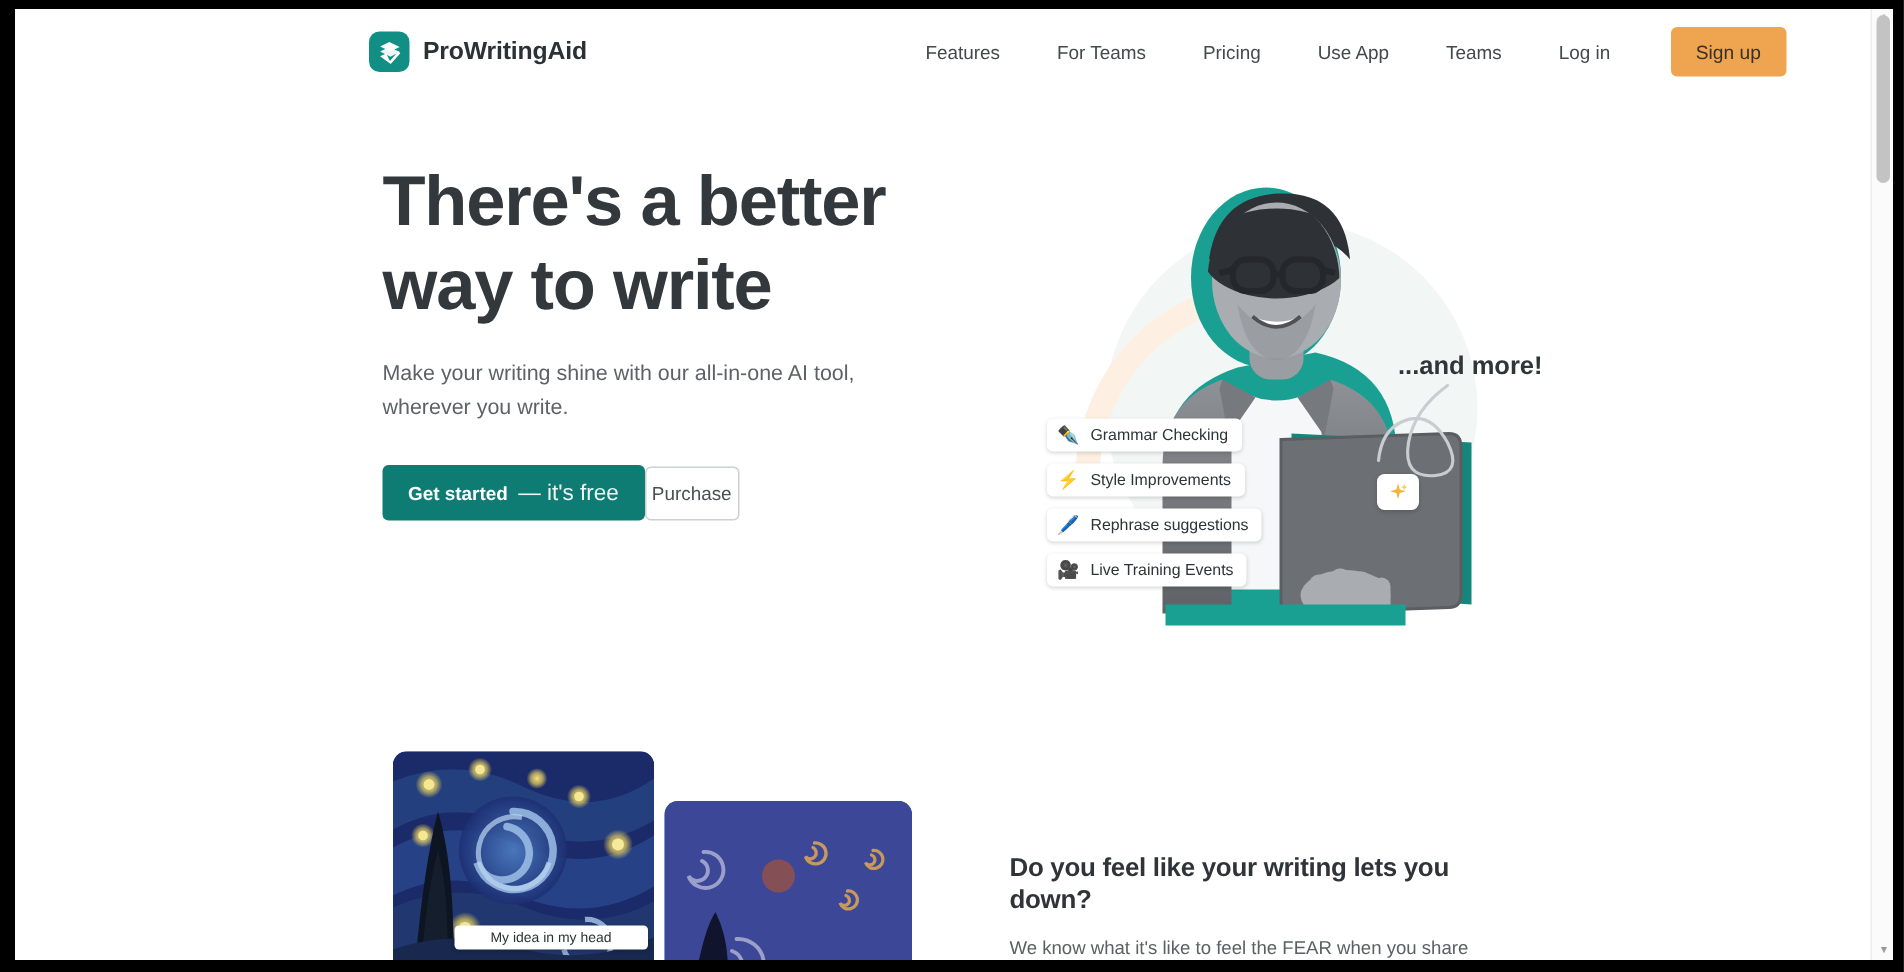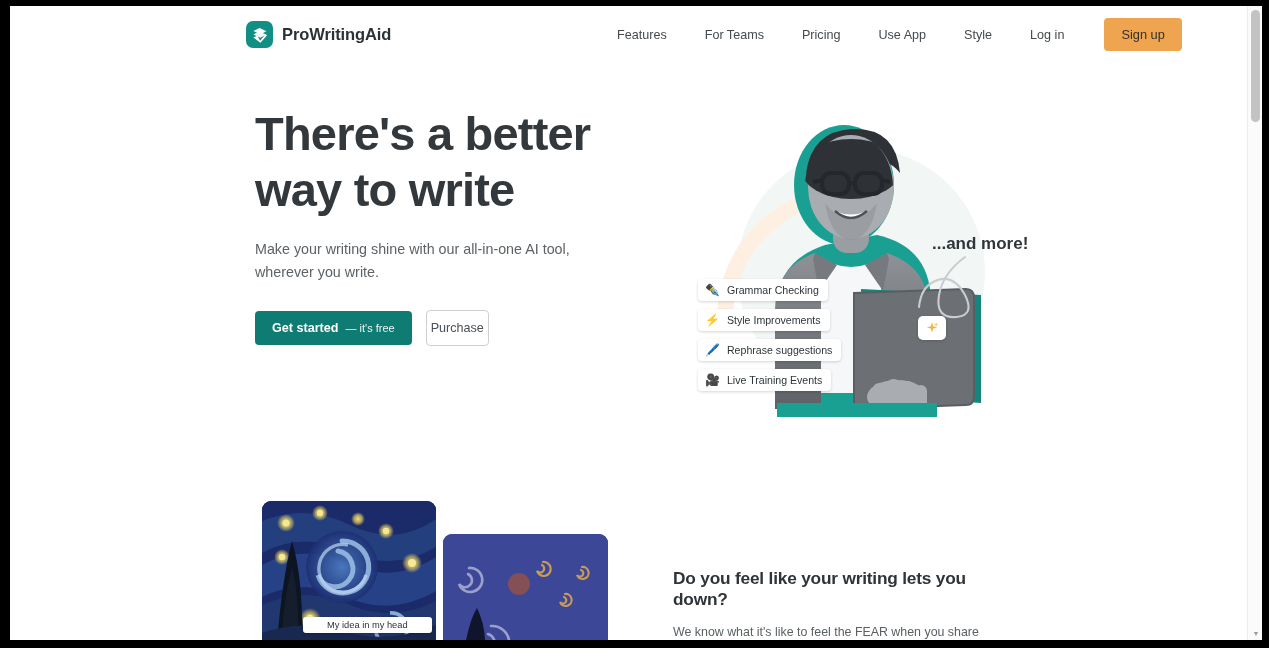--- a/index.html
+++ b/index.html
@@ -159,38 +159,38 @@
     margin-top: 20px;
     font-size: 14.3px;
     line-height: 23px;
     color: #5c6266;
     width: 325px;
   }
   .hero-actions {
     margin-top: 26px;
     display: flex;
     align-items: center;
-    gap: 14px;
+    gap: 0;
   }
   .btn-primary {
     background: #0f7c73;
     color: #ffffff;
     border: none;
     border-radius: 4px;
     padding: 10px 17px;
     font-size: 12.6px;
     font-family: inherit;
     cursor: pointer;
     white-space: nowrap;
     display: inline-flex;
     align-items: baseline;
     gap: 7px;
   }
   .btn-primary .lede { font-weight: bold; }
-  .btn-primary .free { font-weight: normal; opacity: .93; font-size: 11px;}
+  .btn-primary .free { font-weight: normal; opacity: .93; font-size: 15px;}
   .btn-outline {
     background: #ffffff;
     color: #4a5054;
     border: 1px solid #ccd0d2;
     border-radius: 4px;
     padding: 10px 4px;
     font-size: 12.6px;
     font-family: inherit;
     cursor: pointer;
     white-space: nowrap;
@@ -344,21 +344,21 @@
             </svg>
           </span>
           <span class="brand-name">ProWritingAid</span>
         </a>
 
         <nav class="main-nav">
           <a class="nav-link" href="#">Features</a>
           <a class="nav-link" href="#">For Teams</a>
           <a class="nav-link" href="#">Pricing</a>
           <a class="nav-link" href="#">Use App</a>
-          <a class="nav-link" href="#">Style</a>
+          <a class="nav-link" href="#">Teams</a>
           <a class="nav-link" href="#">Log in</a>
           <button class="signup-btn">Sign up</button>
         </nav>
       </header>
 
       <section class="hero">
 
         <div class="hero-copy">
           <h1 class="hero-title">There's a better way to write</h1>
           <p class="hero-sub">Make your writing shine with our all-in-one AI tool, wherever you write.</p>

